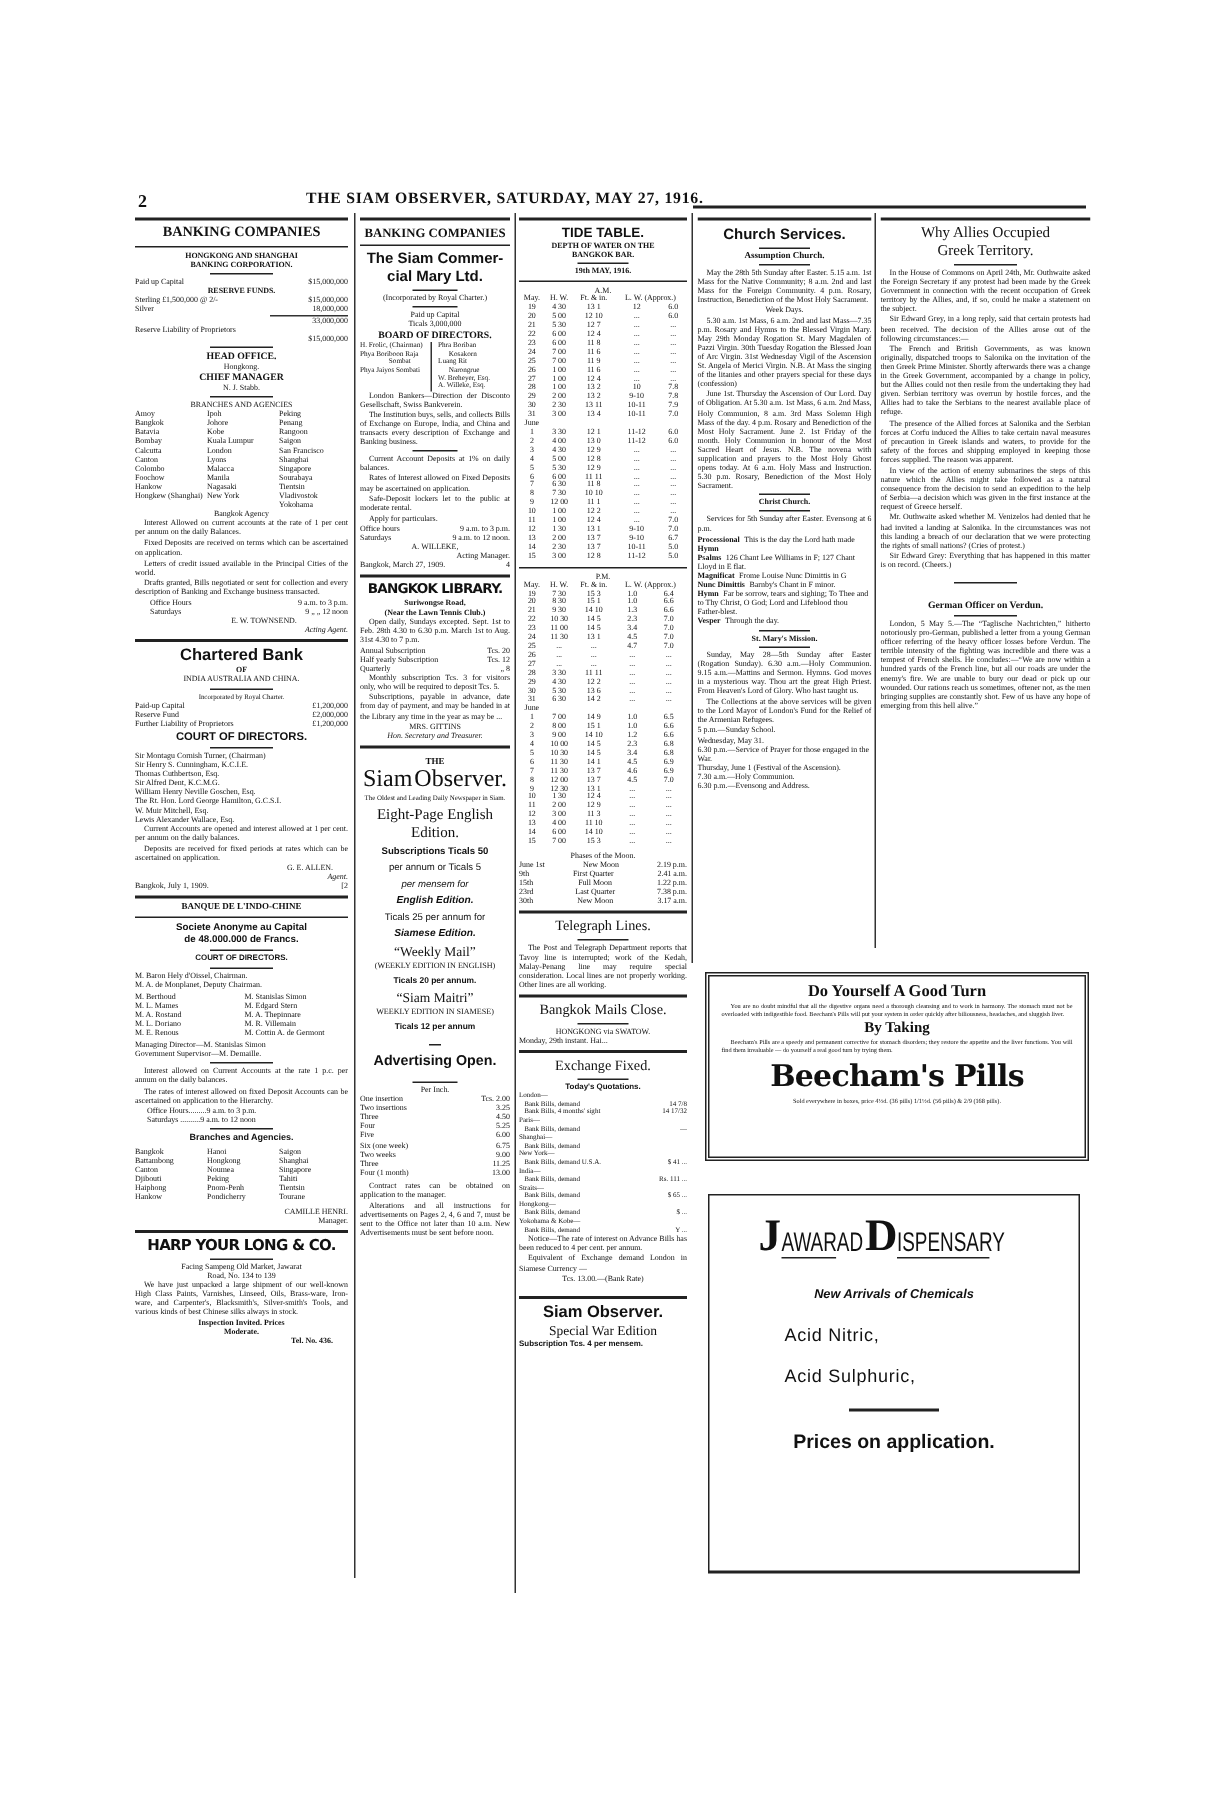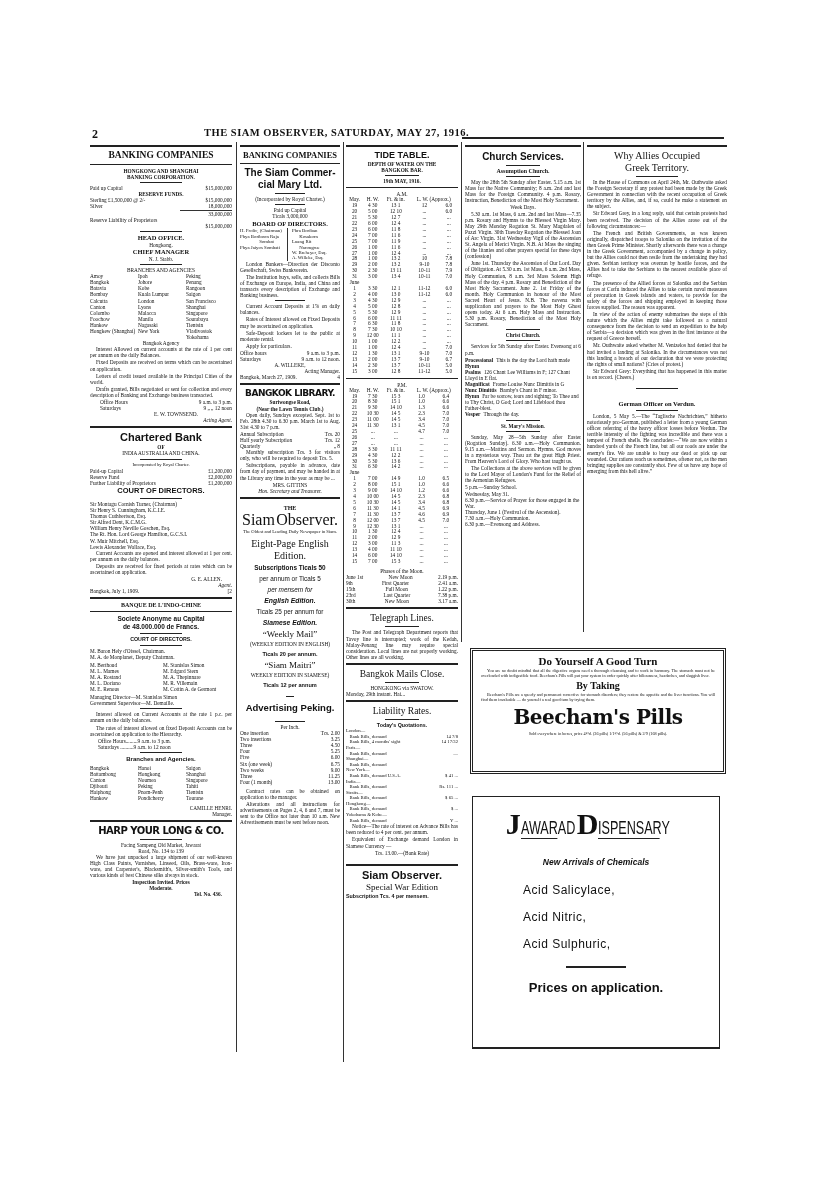--- a/index.html
+++ b/index.html
@@ -321,21 +321,21 @@
     <div class="h1 i" style="font-size:6.8px;line-height:11px;">English Edition.</div>
     <div class="c" style="font-size:6.4px;line-height:11px;font-family:'Liberation Sans',sans-serif;">Ticals 25 per annum for</div>
     <div class="h1 i" style="font-size:6.8px;line-height:11px;">Siamese Edition.</div>
     <div class="c" style="font-size:9px;line-height:12px;">“Weekly Mail”</div>
     <div class="c" style="font-size:5.4px;line-height:9px;">(WEEKLY EDITION IN ENGLISH)</div>
     <div class="h1" style="font-size:5.6px;line-height:10px;">Ticals 20 per annum.</div>
     <div class="c" style="font-size:9px;line-height:12px;">“Siam Maitri”</div>
     <div class="c" style="font-size:5.4px;line-height:9px;">WEEKLY EDITION IN SIAMESE)</div>
     <div class="h1" style="font-size:5.6px;line-height:10px;">Ticals 12 per annum</div>
     <div class="short" style="width:8%;margin-top:6px;"></div>
-    <div class="h1" style="font-size:9.5px;line-height:14px;margin-top:4px;">Advertising Peking.</div>
+    <div class="h1" style="font-size:9.5px;line-height:14px;margin-top:4px;">Advertising Open.</div>
     <div class="short" style="margin-top:6px;"></div>
     <div class="c">Per Inch.</div>
     <div id="adrates-rows">
         <div class="row">
           <span>One insertion</span>
           <span>Tcs. 2.00</span>
         </div>
         <div class="row">
           <span>Two insertions</span>
           <span>3.25</span>
@@ -845,21 +845,21 @@
     <div class="hr2"></div>
     <div class="c" style="font-size:9.5px;line-height:12px;">Telegraph Lines.</div>
     <div class="short"></div>
     <p>The Post and Telegraph Department reports that Tavoy line is interrupted; work of the Kedah, Malay-Penang line may require special consideration. Local lines are not properly working. Other lines are all working.</p>
     <div class="hr2"></div>
     <div class="c" style="font-size:9.5px;line-height:12px;">Bangkok Mails Close.</div>
     <div class="short"></div>
     <div class="c">HONGKONG via SWATOW.</div>
     <div>Monday, 29th instant.  Hai...</div>
     <div class="hr2"></div>
-    <div class="c" style="font-size:9.5px;line-height:12px;">Liability Rates.</div>
+    <div class="c" style="font-size:9.5px;line-height:12px;">Exchange Fixed.</div>
     <div class="short"></div>
     <div class="h1">Today's Quotations.</div>
     <div id="exchange-rows" style="font-size:4.7px;line-height:5.6px;">
         <div class="row">
           <span style="white-space:pre;">London—</span>
           <span></span>
         </div>
         <div class="row">
           <span style="white-space:pre;">   Bank Bills, demand</span>
           <span>14 7/8</span>
@@ -1003,21 +1003,20 @@
 
   <div class="ad-jawarad">
     <div style="display:flex;align-items:flex-end;justify-content:center;margin-top:12px;font-family:'Liberation Sans',sans-serif;">
       <span style="font-size:30px;font-weight:bold;line-height:30px;font-family:'Liberation Serif',serif;">J</span>
       <span style="font-size:18px;line-height:20px;letter-spacing:0px;transform:scaleX(0.7);transform-origin:left;display:inline-block;width:52px;border-bottom:1px solid #222;">AWARAD</span>
       <span style="font-size:30px;font-weight:bold;line-height:30px;font-family:'Liberation Serif',serif;margin-left:4px;">D</span>
       <span style="font-size:18px;line-height:20px;transform:scaleX(0.7);transform-origin:left;display:inline-block;width:88px;border-bottom:1px solid #222;">ISPENSARY</span>
     </div>
     <div class="c" style="font-size:8.5px;font-weight:bold;font-style:italic;font-family:'Liberation Sans',sans-serif;margin-top:18px;">New Arrivals of Chemicals</div>
     <div id="jawarad-items" style="margin:10px 0 0 50px;font-family:'Liberation Sans',sans-serif;font-size:12px;line-height:27px;letter-spacing:.5px;">
-        <div>Acid Salicylace,</div>
         <div>Acid Nitric,</div>
         <div>Acid Sulphuric,</div>
       </div>
     <div style="width:60px;margin:8px auto 0;border-top:2px solid #222;"></div>
     <div class="c" style="font-family:'Liberation Sans',sans-serif;font-size:13px;font-weight:bold;margin-top:12px;">Prices on application.</div>
   </div>
 
 </div>
 
 </body></html>

